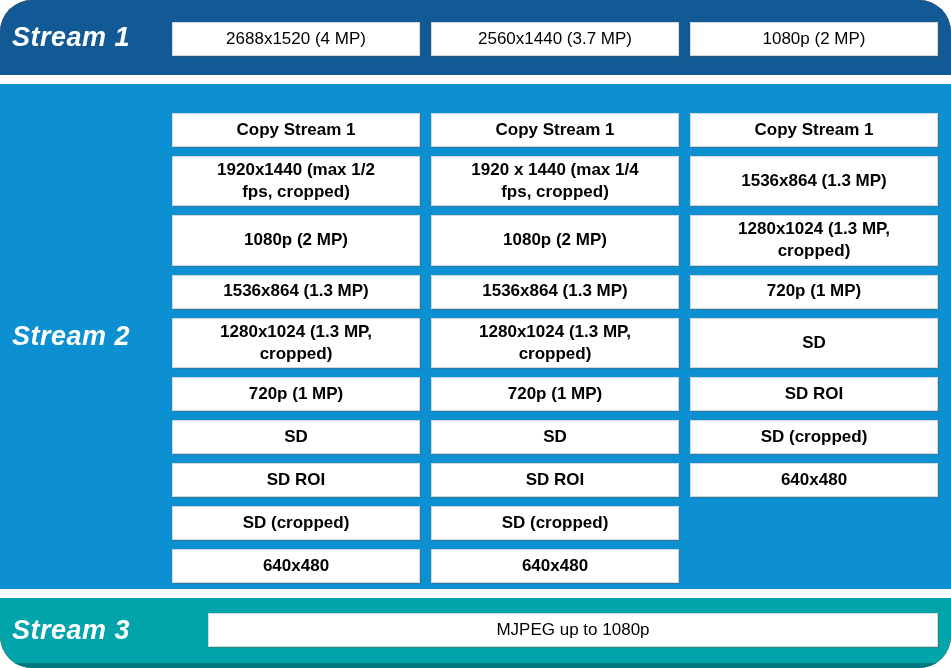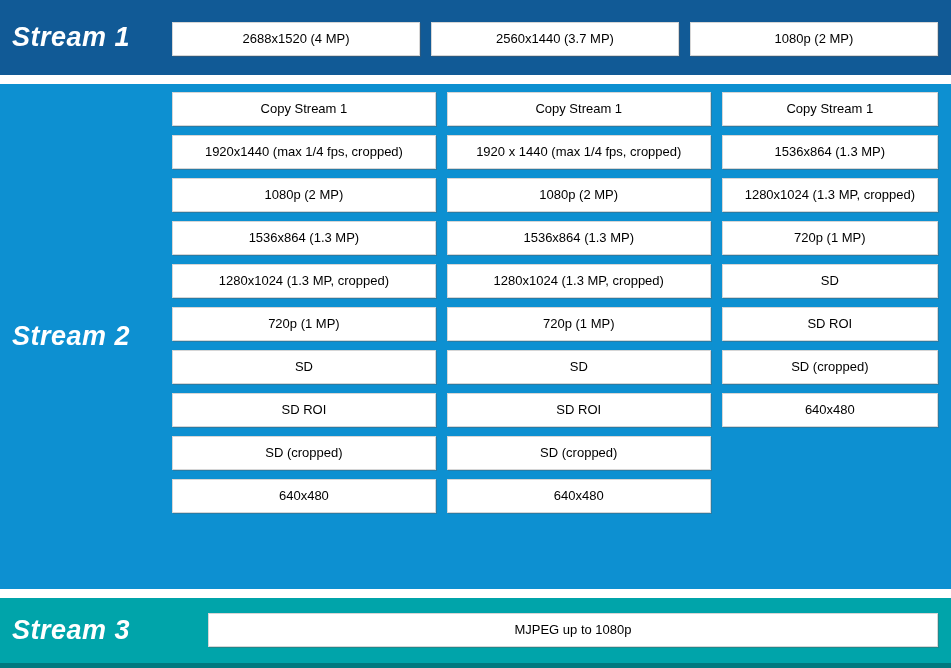--- a/index.html
+++ b/index.html
@@ -2,20 +2,21 @@
 <html style="--stream1-band: #115A96; --stream2-band: #0D90D1; --stream3-band: #00A4AA; --stream3-border: #00797F;"><head>
 <meta charset="utf-8">
 <style>
   html, body { margin: 0; padding: 0; background: #ffffff; }
   .page {
     width: 951px; height: 668px;
     font-family: "Liberation Sans", sans-serif;
     display: flex; flex-direction: column;
     background: #c2410c;
     overflow: hidden;
+    border-radius: 32px;
   }
   .band { display: flex; box-sizing: border-box; }
   .band1 { height: 77px; background: var(--stream1-band, #115A96); }
   .band2 { height: 517px; background: var(--stream2-band, #0D90D1); }
   .band3 { height: 72px; background: var(--stream3-band, #00A4AA);
            border-bottom: 5px solid var(--stream3-border, #00797F); }
   .gap { height: 9px; background: #ffffff; flex: 0 0 auto; }
 
   .band-label {
     flex: 0 0 172px; width: 172px; box-sizing: border-box;
@@ -26,39 +27,39 @@
   }
 
   .content { flex: 1; margin-right: 13px; }
 
   .band1 .content {
     display: grid; grid-template-columns: repeat(3, 1fr);
     column-gap: 11px; align-content: start; margin-top: 22px;
   }
 
   .band2 .content {
-    display: grid; grid-template-columns: repeat(2, 1fr);
+    display: grid; grid-template-columns: repeat(3, 1fr);
     grid-template-rows: repeat(10, auto); grid-auto-flow: column;
     column-gap: 11px; row-gap: 9px;
-    align-content: start; margin-top: 8px;
+    align-content: start; margin-top: 29px; font-weight: bold;
   }
 
   .band3 .content { display: flex; align-items: center; }
   .band3 .cell { width: 100%; margin-left: 36px; }
 
   .cell {
     background: #ffffff;
     border: 1px solid #d6d6d6;
     box-shadow: 1px 1px 0 rgba(90, 90, 90, 0.35);
     box-sizing: border-box;
     min-height: 34px;
     display: flex; align-items: center; justify-content: center;
     text-align: center;
-    font-size: 13px; line-height: 1.3; color: #000000;
-    padding: 2px 22px;
+    font-size: 17px; line-height: 1.3; color: #000000;
+    padding: 2px 37px;
   }
 </style>
 </head>
 <body>
 
 <div class="page">
 
   <section class="band band1">
     <div class="band-label">Stream 1</div>
     <div class="content">
@@ -67,21 +68,21 @@
       <div class="cell">1080p (2 MP)</div>
     </div>
   </section>
 
   <div class="gap"></div>
 
   <section class="band band2">
     <div class="band-label">Stream 2</div>
     <div class="content">
       <div class="cell">Copy Stream 1</div>
-      <div class="cell">1920x1440 (max 1/4 fps, cropped)</div>
+      <div class="cell">1920x1440 (max 1/2 fps, cropped)</div>
       <div class="cell">1080p (2 MP)</div>
       <div class="cell">1536x864 (1.3 MP)</div>
       <div class="cell">1280x1024 (1.3 MP, cropped)</div>
       <div class="cell">720p (1 MP)</div>
       <div class="cell">SD</div>
       <div class="cell">SD ROI</div>
       <div class="cell">SD (cropped)</div>
       <div class="cell">640x480</div>
 
       <div class="cell">Copy Stream 1</div>

